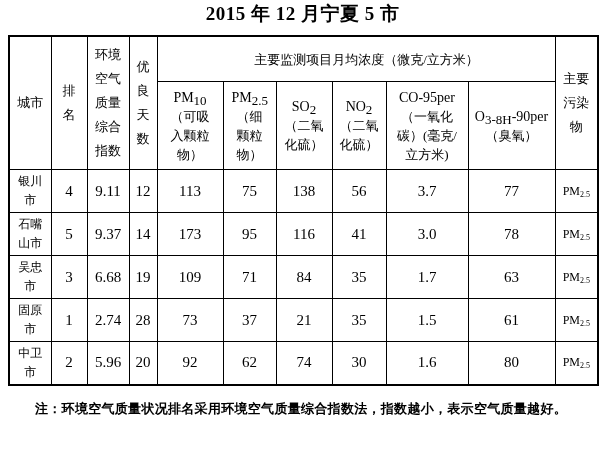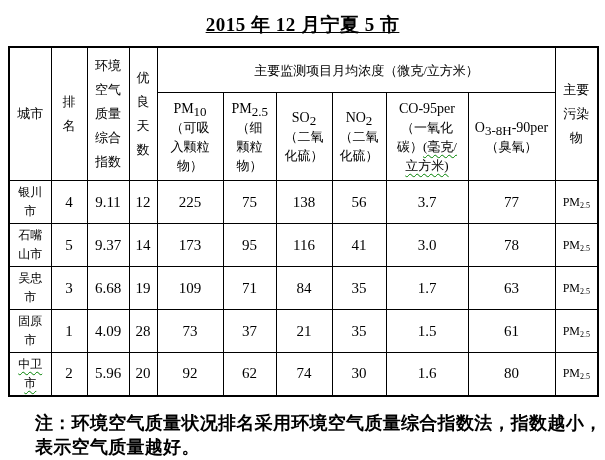--- a/index.html
+++ b/index.html
@@ -7,26 +7,24 @@
     width: 605px; height: 460px;
     background: #ffffff;
     color: #000000;
     font-family: "Liberation Serif", "DejaVu Serif", serif;
     overflow: hidden;
   }
   .page { width: 605px; height: 460px; position: relative; }
 
   .title-block {
     text-align: center;
-    padding-top: 11px;
     font-weight: bold;
     font-size: 19px;
     line-height: 27px;
     letter-spacing: 0.5px;
-    text-decoration: underline;
   }
 
   table.aq-table {
     border-collapse: collapse;
     table-layout: fixed;
     width: 589px;
     margin: 8px 0 0 8px;
     border: 2px solid #000;
   }
   th, td {
@@ -55,32 +53,31 @@
     vertical-align: baseline;
     position: relative;
     top: 3px;
   }
   td.city-cell { font-size: 12px; line-height: 19px; padding: 0 4px; }
   td.num-cell { font-size: 15px; }
   td.pollutant-cell { font-size: 12px; }
   td.pollutant-cell sub { font-size: 8px; top: 2px; }
 
   .wavy {
-    text-decoration: underline;
     text-decoration-style: wavy;
     text-decoration-color: #008000;
     text-decoration-thickness: 1px;
     text-decoration-skip-ink: none;
     text-underline-offset: 3px;
   }
 
   .footnote {
     margin: 14px 0 0 35px;
     font-weight: bold;
-    font-size: 18px;
+    font-size: 13px;
     letter-spacing: 0.3px;
   }
 </style>
 </head>
 <body>
 
 <div class="page">
 
   <div class="title-block">
     <div>2015 年 12 月宁夏 5 市</div>
@@ -134,21 +131,21 @@
           <div class="sym"><span>O</span><sub>3-8H</sub><span>-90per</span></div>
           <div class="desc">（臭氧）</div>
         </th>
       </tr>
 
       <tr class="data-row">
         <td class="city-cell"><span>银川市</span></td>
         <td class="num-cell">4</td>
         <td class="num-cell">9.11</td>
         <td class="num-cell">12</td>
-        <td class="num-cell">225</td>
+        <td class="num-cell">113</td>
         <td class="num-cell">75</td>
         <td class="num-cell">138</td>
         <td class="num-cell">56</td>
         <td class="num-cell">3.7</td>
         <td class="num-cell">77</td>
         <td class="pollutant-cell"><span>PM</span><sub>2.5</sub></td>
       </tr>
 
       <tr class="data-row">
         <td class="city-cell"><span>石嘴山市</span></td>
@@ -174,21 +171,21 @@
         <td class="num-cell">84</td>
         <td class="num-cell">35</td>
         <td class="num-cell">1.7</td>
         <td class="num-cell">63</td>
         <td class="pollutant-cell"><span>PM</span><sub>2.5</sub></td>
       </tr>
 
       <tr class="data-row">
         <td class="city-cell"><span>固原市</span></td>
         <td class="num-cell">1</td>
-        <td class="num-cell">4.09</td>
+        <td class="num-cell">2.74</td>
         <td class="num-cell">28</td>
         <td class="num-cell">73</td>
         <td class="num-cell">37</td>
         <td class="num-cell">21</td>
         <td class="num-cell">35</td>
         <td class="num-cell">1.5</td>
         <td class="num-cell">61</td>
         <td class="pollutant-cell"><span>PM</span><sub>2.5</sub></td>
       </tr>
 

